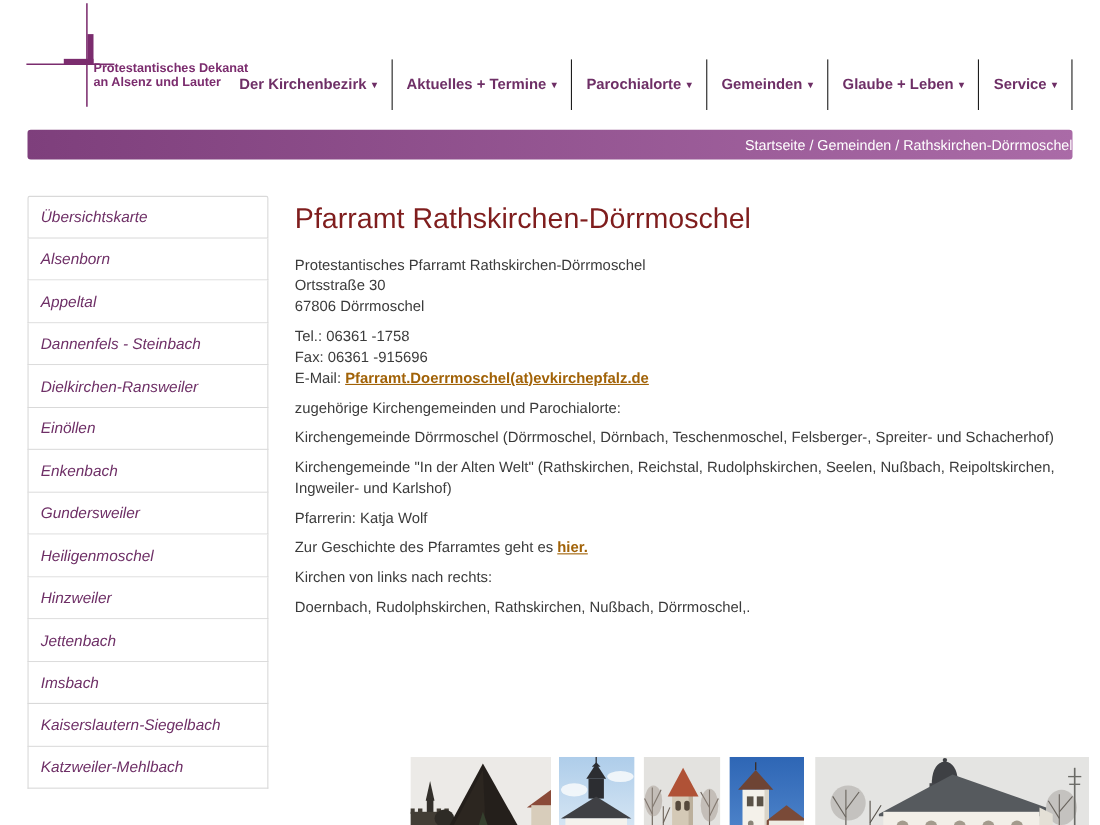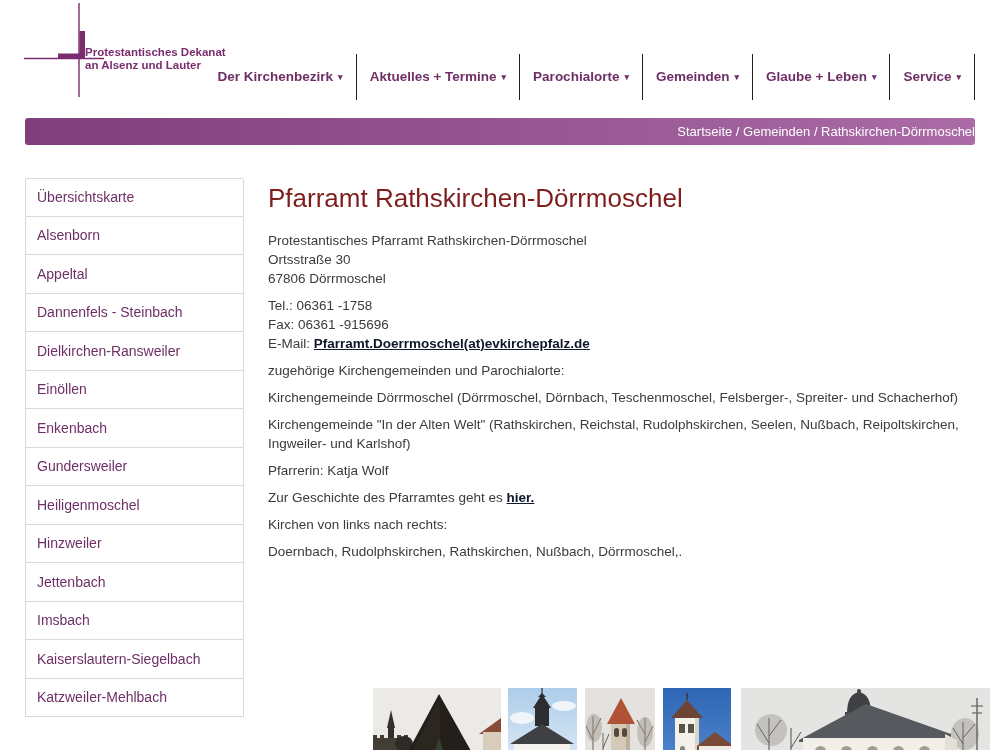--- a/index.html
+++ b/index.html
@@ -8,21 +8,21 @@
     position: relative;
     overflow: hidden;
     background: #ffffff;
     font-family: "Liberation Sans", sans-serif;
     color: #3b3b3b;
   }
 
   
   .logo-cross { position:absolute; left:20px; top:0; width:120px; height:100px; }
   .logo-text {
-    position:absolute; left:85px; top:46px;
+    position:absolute; left:85px; top:56px;
     font-size:11.5px; line-height:13px; font-weight:700; color:#7b2c6e;
   }
 
   
   .topnav {
     position:absolute; top:53px; right:25px; height:47px;
     display:flex; align-items:center;
   }
   .nav-item {
     display:flex; align-items:center;
@@ -41,38 +41,38 @@
     cursor:pointer;
     text-align:right;
   }
 
   
   .sidebar { position:absolute; left:25px; top:178px; width:219px; }
   .sb-item {
     height:38.5px; display:flex; align-items:center;
     border:1px solid #d9d9d9; border-top:none;
     background:#fff; padding:0 11px;
-    color:#6e2f66; font-size:14px; cursor:pointer;
+    color:#6e2f66; font-size:14px; cursor:pointer;font-style:italic;
   }
   .sb-item:first-child { border-top:1px solid #d9d9d9; border-radius:2px 2px 0 0; }
 
   
   .main {
     position:absolute; left:268px; top:170px; width:712px;
     font-size:13.5px; line-height:19px;
   }
   .main h1 { font-size:26px; line-height:31px; font-weight:400; color:#7f1d1d; margin:13px 0 17px; }
   .main p { margin:0 0 8px; }
   .p-address, .p-contact { margin-bottom:7px; }
   .p-parish1 { margin-bottom:7px; }
   .p-parish2 { margin-bottom:33px; }
   .p-pastor  { margin-bottom:34px; }
   .p-history { margin-bottom:34px; }
   .p-caption { margin-bottom:8px; }
-  a.plink { color:#0f172a; font-weight:700; text-decoration:underline; cursor:pointer; }
+  a.plink { color:#a16207; font-weight:700; text-decoration:underline; cursor:pointer; }
 
   
   .photo { position:absolute; top:688px; height:95px; overflow:hidden; cursor:pointer; }
   .photo svg { display:block; width:100%; height:100%; }
   .ph1 { left:373px; width:128px; }
   .ph2 { left:508px; width:69px;  }
   .ph3 { left:585px; width:70px;  }
   .ph4 { left:663px; width:68px;  }
   .ph5 { left:741px; width:249px; }
 </style>

